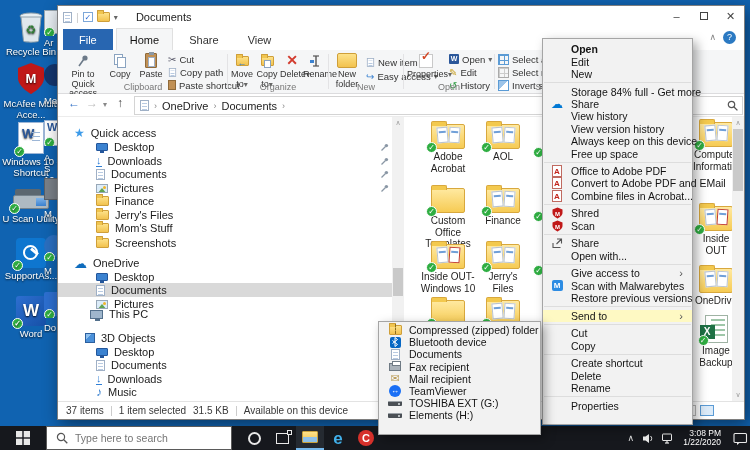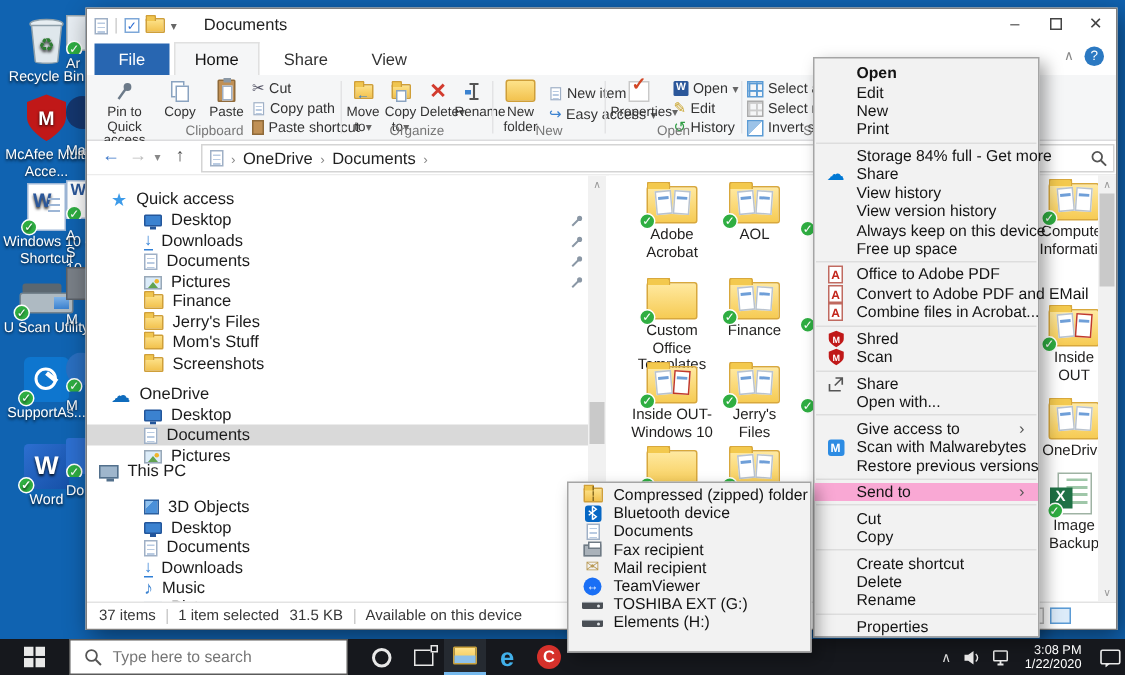--- a/index.html
+++ b/index.html
@@ -78,21 +78,21 @@
   .filesb{position:absolute;top:111px;right:0;width:12px;bottom:18px;background:#f1f1f1}
   
   .status{position:absolute;left:0;right:0;bottom:0;height:18px;background:#fff;border-top:1px solid #e3e3e3;display:flex;align-items:center;gap:7px;padding-left:8px;font-size:10px;color:#383838}
   .stsep{width:1px;height:10px;background:#ccc}
   .sic{position:absolute;top:3px;width:14px;height:11px;border:1px solid #b9b9b9;background:#fff}
   .sic.on{border-color:#5b9bd5;background:#dcebf9}
   
   .cmenu{position:absolute;left:542px;top:38px;width:151px;height:387px;background:#f2f2f2;border:1px solid #a5a5a5;box-shadow:4px 4px 10px rgba(0,0,0,.35);padding-top:4px;z-index:5}
   .mi{height:12.4px;display:flex;align-items:center;padding-left:28px;position:relative;font-size:10.5px;color:#141414;white-space:nowrap;cursor:default}
   .mi.bold{font-weight:bold}
-  .mi.hl{background:#f9a8d4}
+  .mi.hl{background:#fef9c3}
   .mic{position:absolute;left:7px;width:14px;height:13px;display:flex;align-items:center;justify-content:center}
   .marr{position:absolute;right:9px;color:#555;font-size:11px}
   .msep{border-top:1px solid #ddd;margin:2.1px 1px}
   .ic-pdf{width:10px;height:12px;background:#fff;border:1px solid #c06a60;color:#c3261c;font-size:8px;font-weight:bold;text-align:center;line-height:11px}
   .ic-mb{width:11px;height:11px;border-radius:2px;background:#2d8ce3;color:#fff;font-size:8px;font-weight:bold;text-align:center;line-height:11px}
   .ic-tile{width:11px;height:11px;border-radius:2px;background:#0667c4;display:flex;align-items:center;justify-content:center}
   .ic-tv{width:12px;height:12px;border-radius:50%;background:#1a6ff5;color:#fff;font-size:8px;font-weight:bold;text-align:center;line-height:12px}
   .ic-drive{width:14px;height:5px;background:#4a4f55;border-radius:1px;border-top:1px solid #9aa0a6;position:relative}
   .ic-drive::after{content:"";position:absolute;right:2px;top:1px;width:2px;height:2px;border-radius:50%;background:#dfe3e6}
   .ic-mail{color:#b99a55;font-size:11px;line-height:11px}
@@ -471,25 +471,25 @@
         </div>
       <div class="nrow sel" style="top:166px;padding-left:38px">
           <span class="i-doc"></span>
           <span>Documents</span>
         </div>
       <div class="nrow" style="top:180px;padding-left:38px">
           <span class="i-pic"></span>
           <span>Pictures</span>
         </div>
 
-      <div class="nrow" style="top:190px;padding-left:8px">
+      <div class="nrow" style="top:190px;padding-left:32px">
           <span class="i-pc"></span>
           <span>This PC</span>
         </div>
-      <div class="nrow" style="top:214px;padding-left:38px">
+      <div class="nrow" style="top:214px;padding-left:27px">
           <span class="i-cube"></span>
           <span>3D Objects</span>
         </div>
       <div class="nrow" style="top:228px;padding-left:38px">
           <span class="i-desk"></span>
           <span>Desktop</span>
         </div>
       <div class="nrow" style="top:241px;padding-left:38px">
           <span class="i-doc"></span>
           <span>Documents</span>
@@ -672,23 +672,20 @@
 
   <div class="cmenu">
     <div class="mi bold">
         <span>Open</span>
       </div>
     <div class="mi">
         <span>Edit</span>
       </div>
     <div class="mi">
         <span>New</span>
-      </div>
-    <div class="mi">
-        <span>Print</span>
       </div>
     <div class="msep"></div>
     <div class="mi">
         <span>Storage 84% full - Get more</span>
       </div>
     <div class="mi">
         <span class="mic" style="color:#0078d4;font-size:12px">☁</span>
         <span>Share</span>
       </div>
     <div class="mi">

